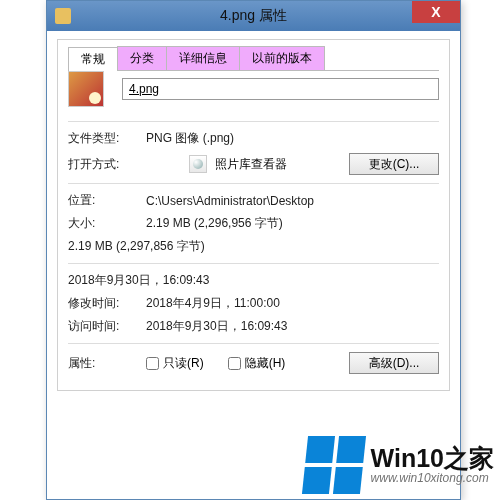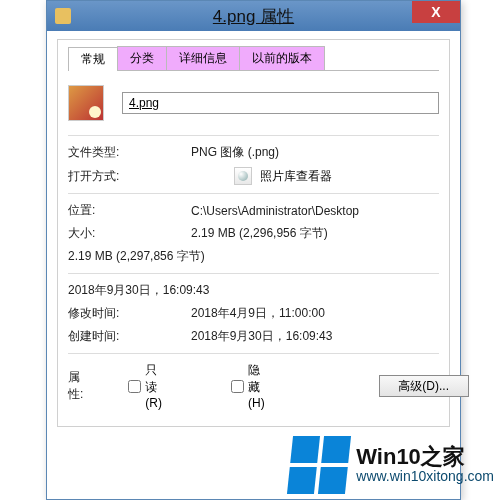--- a/index.html
+++ b/index.html
@@ -33,23 +33,22 @@
     width: 16px; height: 16px;
     margin-left: 8px;
     background: #e8c060;
     border-radius: 2px;
     position: relative;
   }
   .titlebar .title {
     position: absolute;
     left: 0; right: 0;
     text-align: center;
-    font-size: 17px;
+    font-size: 14px;
     color: #111;
-    text-decoration: underline;
   }
   .titlebar .close {
     position: absolute;
     right: 0; top: 0;
     width: 48px; height: 22px;
     background: #c84040;
     color: #fff;
     display: flex;
     align-items: center;
     justify-content: center;
@@ -58,21 +57,21 @@
   }
   .inner {
     margin: 8px 10px 0 10px;
     border: 1px solid #d0d0d0;
     background: #fff;
     padding: 6px 10px 10px 10px;
   }
   .tabs {
     display: flex;
     border-bottom: 1px solid #bbb;
-    margin-bottom: 14px;
+    margin-bottom: 0;
   }
   .tab {
     padding: 3px 12px;
     border: 1px solid #bbb;
     border-bottom: none;
     background: #f0abfc;
     margin-right: -1px;
     font-size: 12px;
   }
   .tab.active {
@@ -111,21 +110,20 @@
   hr.sep {
     border: none;
     border-top: 1px solid #ddd;
     margin: 8px 0 8px 0;
   }
   .kv {
     display: flex;
     align-items: center;
     font-size: 12px;
     margin: 6px 0;
-    gap: 45px;
   }
   .kv .k {
     width: 78px;
     color: #222;
   }
   .kv .v {
     flex: 1;
     color: #222;
   }
   .open-row {
@@ -185,22 +183,22 @@
   .winlogo {
     width: 58px; height: 58px;
     display: grid;
     grid-template-columns: 1fr 1fr;
     grid-template-rows: 1fr 1fr;
     gap: 4px;
     transform: skewX(-6deg);
   }
   .winlogo div { background:#0a84d8; }
   .wm-text { line-height:1.1; }
-  .wm-text .big { font-size:22px; font-weight:700; color:#111; }
-  .wm-text .small { font-size:14px; color:#0c4a6e; }
+  .wm-text .big { font-size:25px; font-weight:700; color:#111; }
+  .wm-text .small { font-size:12px; color:#737373;font-style:italic; }
 </style>
 </head>
 <body>
 
 <div class="window">
   <div class="titlebar">
     <div class="appicon"></div>
     <div class="title">4.png 属性</div>
     <div class="close">
       <span>X</span>
@@ -226,20 +224,21 @@
       <div class="k">文件类型:</div>
       <div class="v">PNG 图像 (.png)</div>
     </div>
 
     <div class="kv open-row">
       <div class="k">打开方式:</div>
       <div class="app">
         <div class="app-icon"></div>
         <span>照片库查看器</span>
       </div>
+      <button class="btn">更改(C)...</button>
     </div>
 
     <hr class="sep">
 
     <div class="kv">
       <div class="k">位置:</div>
       <div class="v">C:\Users\Administrator\Desktop</div>
     </div>
     <div class="kv">
       <div class="k">大小:</div>
@@ -252,21 +251,21 @@
     <hr class="sep">
 
     <div class="kv">
       <div class="v">2018年9月30日，16:09:43</div>
     </div>
     <div class="kv">
       <div class="k">修改时间:</div>
       <div class="v">2018年4月9日，11:00:00</div>
     </div>
     <div class="kv">
-      <div class="k">创建时间:</div>
+      <div class="k">访问时间:</div>
       <div class="v">2018年9月30日，16:09:43</div>
     </div>
 
     <hr class="sep">
 
     <div class="kv attrs-row">
       <div class="k">属性:</div>
       <label class="checkwrap">
         <input type="checkbox" style="">
         <span>只读(R)</span>

